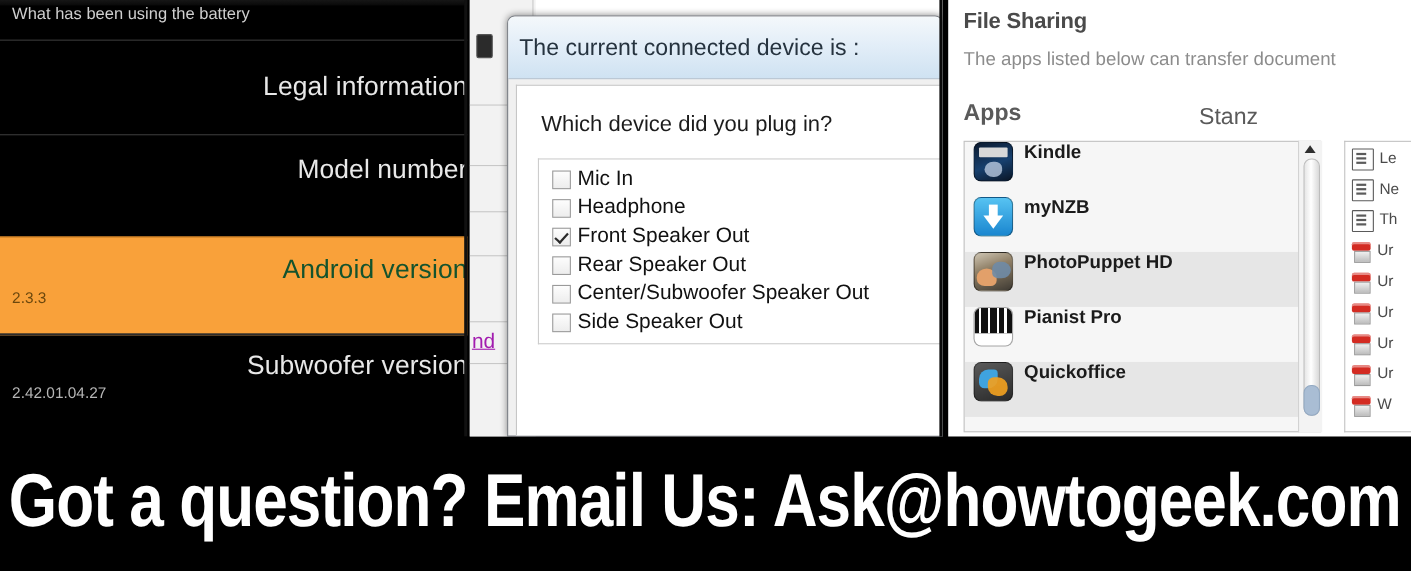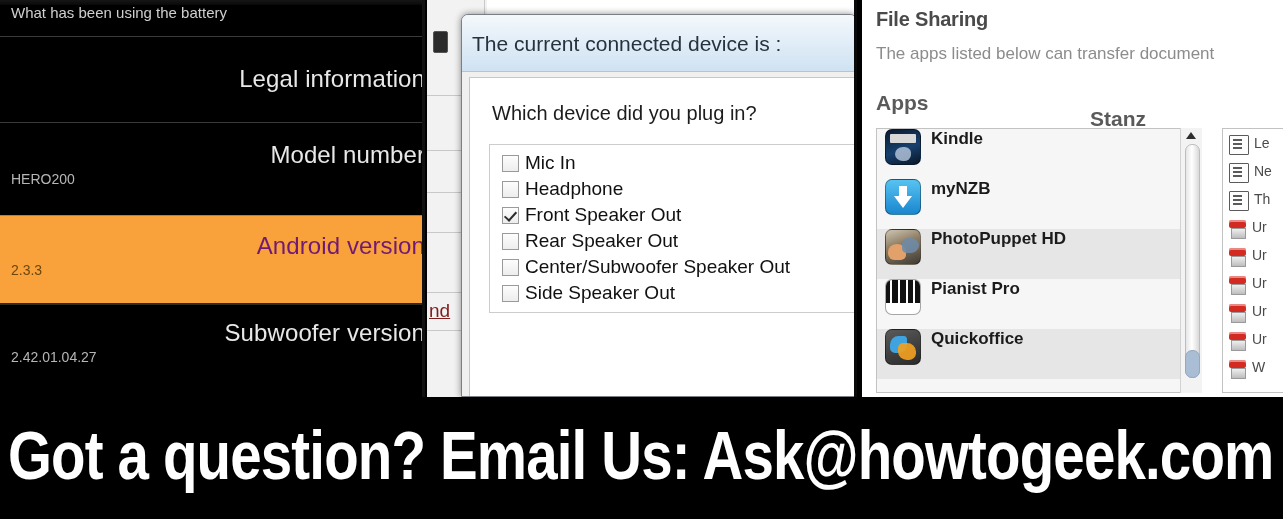--- a/index.html
+++ b/index.html
@@ -23,21 +23,21 @@
   #and-row-battery{top:4px;}
   #and-sep-1{top:36px;}
   #and-row-legal{top:66px;}
   #and-sep-2{top:122px;}
   #and-row-model{top:142px;}
   #and-row-android{
     top:215px;height:90px;background:#f9a13a;
     border-top:1px solid #c97d22;border-bottom:2px solid #2b2b2b;
     padding-top:17px;
   }
-  #and-row-android .and-title{color:#701a75;}
+  #and-row-android .and-title{color:#14532d;}
   #and-row-android .and-sub{color:#6b470d;}
   #and-row-baseband{top:320px;}
   .and-topcut{
     position:absolute;left:0;top:0;width:425px;height:5px;
     background:linear-gradient(180deg,#1a1a1a 0%,#0a0a0a 100%);opacity:.85;
   }
   .and-edge{position:absolute;right:0;top:0;width:3px;height:397px;background:#111;}
 
   
   #device-dialog-panel{
@@ -46,21 +46,21 @@
   }
   
   .bgwin{position:absolute;left:0;top:0;width:60px;height:397px;background:#f2f2f2;}
   .bgwin .gline{position:absolute;left:0;width:60px;height:1px;background:#c8c8c8;}
   .bgwin .gvline{position:absolute;top:0;width:1px;height:397px;background:#c9c9c9;}
   .bgwin .chip{
     position:absolute;left:6px;top:31px;width:13px;height:20px;
     background:#2b2b2b;border:1px solid #555;border-radius:2px;
   }
   .bgwin .frag{
-    position:absolute;left:2px;top:300px;font-size:19px;color:#7f1d1d;
+    position:absolute;left:2px;top:300px;font-size:19px;color:#a21caf;
     font-family:"Liberation Sans",sans-serif;
     text-decoration:underline;
   }
   
   .dialog{
     position:absolute;left:34px;top:14px;width:396px;height:383px;
     background:#f0f0f0;
     border:1px solid #7a7f86;
     border-top-left-radius:7px;border-top-right-radius:7px;
     box-shadow:0 0 7px rgba(0,0,0,.45);
@@ -109,21 +109,21 @@
     color:#4a4a4a;letter-spacing:-.2px;
   }
   .fs-sub{
     position:absolute;left:14px;top:44px;font-size:17px;color:#8c8c8c;
     white-space:nowrap;
   }
   .fs-h2-apps{
     position:absolute;left:14px;top:91px;font-size:21px;font-weight:bold;color:#5a5a5a;
   }
   .fs-h2-stanza{
-    position:absolute;left:228px;top:107px;font-size:21px;font-weight:bold;color:#5a5a5a;
+    position:absolute;left:228px;top:95px;font-size:21px;font-weight:normal;color:#5a5a5a;
     white-space:nowrap;
   }
   .apps-list{
     position:absolute;left:14px;top:128px;width:325px;height:265px;
     background:#f6f6f6;border:1px solid #c2c2c2;box-sizing:border-box;overflow:hidden;
   }
   .app-row{display:flex;height:50px;padding-left:8px;box-sizing:border-box;}
   .app-row.alt{background:#e6e6e6;}
   .app-icon{
     width:34px;height:34px;flex:0 0 34px;border-radius:7px;margin-right:10px;
@@ -227,21 +227,20 @@
     </div>
     <div class="and-sep" id="and-sep-1"></div>
 
     <div class="and-row" id="and-row-legal">
       <div class="and-title">Legal information</div>
     </div>
     <div class="and-sep" id="and-sep-2"></div>
 
     <div class="and-row" id="and-row-model">
       <div class="and-title">Model number</div>
-      <div class="and-sub">HERO200</div>
     </div>
 
     <div class="and-row" id="and-row-android">
       <div class="and-title">Android version</div>
       <div class="and-sub">2.3.3</div>
     </div>
 
     <div class="and-row" id="and-row-baseband">
       <div class="and-title">Subwoofer version</div>
       <div class="and-sub">2.42.01.04.27</div>

